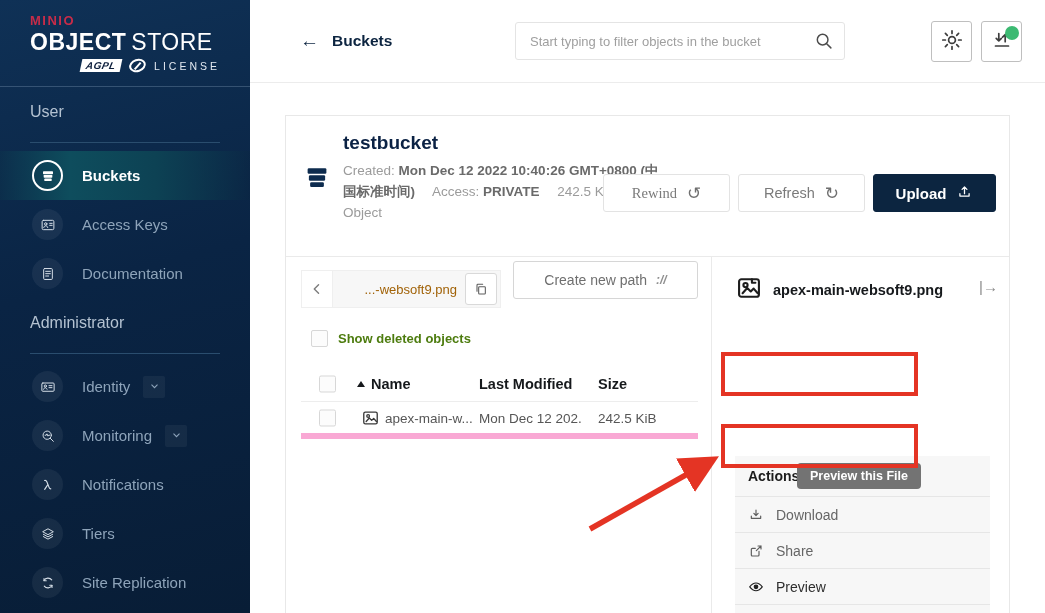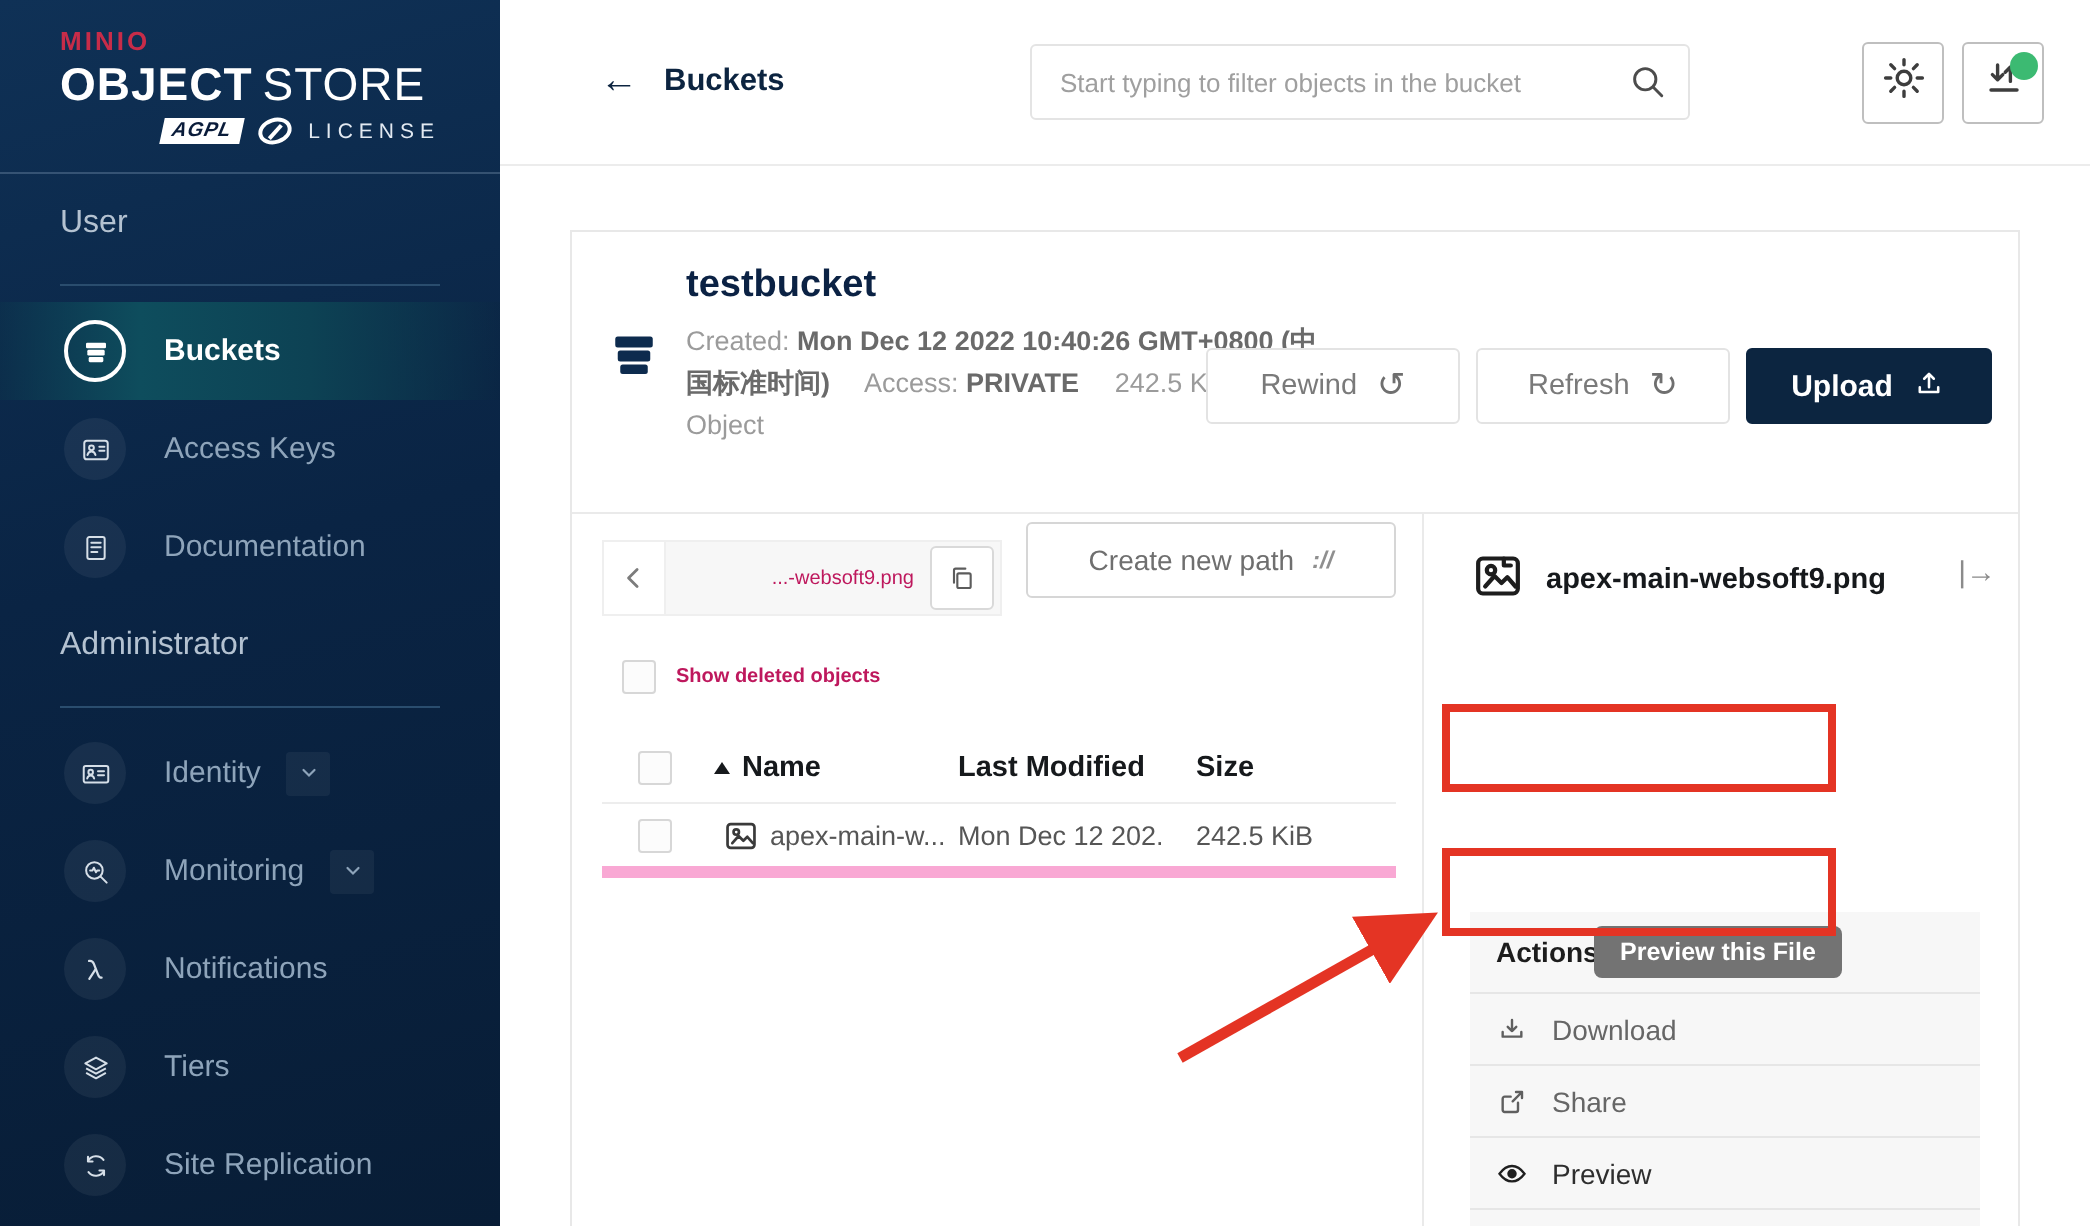--- a/index.html
+++ b/index.html
@@ -55,42 +55,42 @@
 
   
   .card { position:absolute; left:285px; top:115px; width:725px; height:520px; background:#fff; border:1px solid #e8e8e8; }
   .bucket-icon { position:absolute; left:16px; top:46px; width:30px; height:30px; color:#0d2b4e; }
   .bucket-title { position:absolute; left:57px; top:16px; font-size:19px; font-weight:bold; color:#0b2244; }
   .bucket-meta { position:absolute; left:57px; top:44px; width:322px; font-size:13.5px; line-height:21px; color:#9b9b9b; }
   .bucket-meta b { color:#6a6a6a; font-weight:bold; }
   .meta-gap { display:inline-block; width:14px; }
   .hdr-btn { position:absolute; top:58px; height:38px; border:1px solid #e3e3e3; border-radius:3px; background:#fff;
     display:flex; align-items:center; justify-content:center; gap:10px; color:#7a7a7a; font-size:14.5px; cursor:pointer; font-family:inherit; }
-  .btn-rewind { left:317px; width:127px; }
+  .btn-rewind { left:317px; width:127px;font-family:Liberation Serif, serif; }
   .btn-refresh { left:452px; width:127px; }
   .ico-rewind:before { content:"\21BA"; font-size:17px; color:#6f6f6f; }
   .ico-refresh:before { content:"\21BB"; font-size:17px; color:#6f6f6f; }
   .btn-upload { left:587px; width:123px; background:#0c2540; border:1px solid #0c2540; color:#fff; font-weight:600; font-size:15px; }
   .btn-upload svg { width:17px; height:17px; }
   .card-divider { position:absolute; left:0; right:0; top:140px; border-top:1px solid #eaeaea; }
 
   
   .crumb-bar { position:absolute; left:15px; top:154px; width:200px; height:38px; background:#f7f7f7; border:1px solid #efefef; display:flex; }
   .crumb-back { width:31px; background:#fff; border-right:1px solid #efefef; display:flex; align-items:center; justify-content:center; color:#7c7c7c; cursor:pointer; }
   .crumb-back svg { width:14px; height:14px; }
-  .crumb-text { flex:1; display:flex; align-items:center; justify-content:flex-end; padding-right:8px; color:#be185d; font-size:10px; overflow:hidden; white-space:nowrap; }
+  .crumb-text { flex:1; display:flex; align-items:center; justify-content:flex-end; padding-right:8px; color:#a16207; font-size:13px; overflow:hidden; white-space:nowrap; }
   .crumb-copy { margin:2px 3px 2px 0; width:32px; border:1px solid #d9d9d9; border-radius:3px; background:#fff;
     display:flex; align-items:center; justify-content:center; color:#5c5c5c; cursor:pointer; }
   .crumb-copy svg { width:16px; height:16px; }
   .btn-create-path { position:absolute; left:227px; top:145px; width:185px; height:38px; border:1px solid #d6d6d6; border-radius:3px;
     background:#fff; color:#6f6f6f; font-size:14px; display:flex; align-items:center; justify-content:center; gap:9px; cursor:pointer; font-family:Liberation Sans, sans-serif; }
   .create-path-glyph { font-size:12px; color:#8f8f8f; font-weight:bold; font-style:italic; }
   .checkbox { width:17px; height:17px; border:1px solid #d7d7d7; border-radius:2px; background:#fcfcfc; cursor:pointer; }
   .show-deleted { position:absolute; left:25px; top:214px; display:flex; align-items:center; gap:10px; }
-  .show-deleted .lbl { color:#be185d; font-size:10px; font-weight:600; }
+  .show-deleted .lbl { color:#4d7c0f; font-size:13px; font-weight:600; }
 
   .tbl-header { position:absolute; left:15px; top:250px; width:397px; height:36px; border-bottom:1px solid #ededed; }
   .tbl-row { position:absolute; left:15px; top:286px; width:397px; height:37px; border-bottom:6px solid #f9a8d4; cursor:pointer; }
   .cell { position:absolute; top:50%; transform:translateY(-50%); white-space:nowrap; }
   .h-check { left:18px; } .r-check { left:18px; }
   .sort-asc { left:56px; width:0; height:0; border-left:4.5px solid transparent; border-right:4.5px solid transparent; border-bottom:6px solid #16191c; }
   .h-name { left:70px; font-size:14.5px; font-weight:bold; color:#16191c; }
   .h-mod { left:178px; font-size:14.5px; font-weight:bold; color:#16191c;text-align:center; }
   .h-size { left:297px; font-size:14.5px; font-weight:bold; color:#16191c; }
   .r-icon { left:60px; width:19px; height:19px; color:#3a3a3a; }

